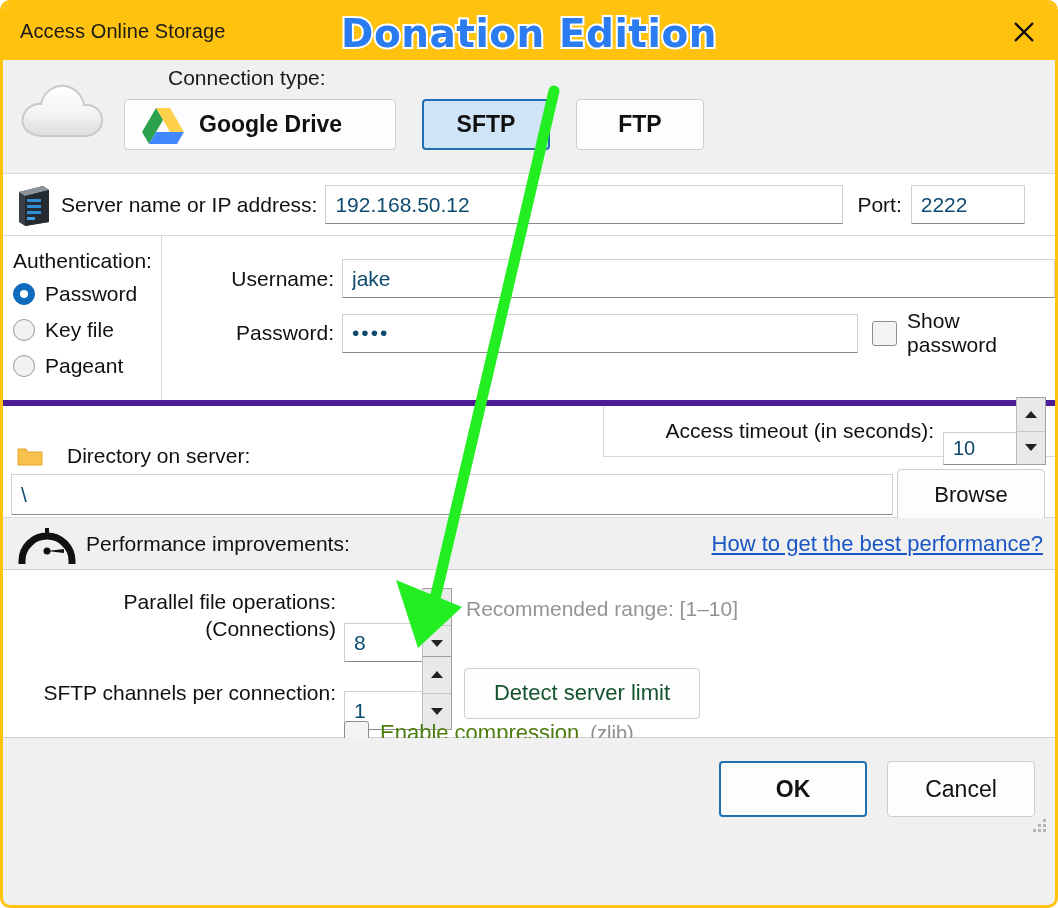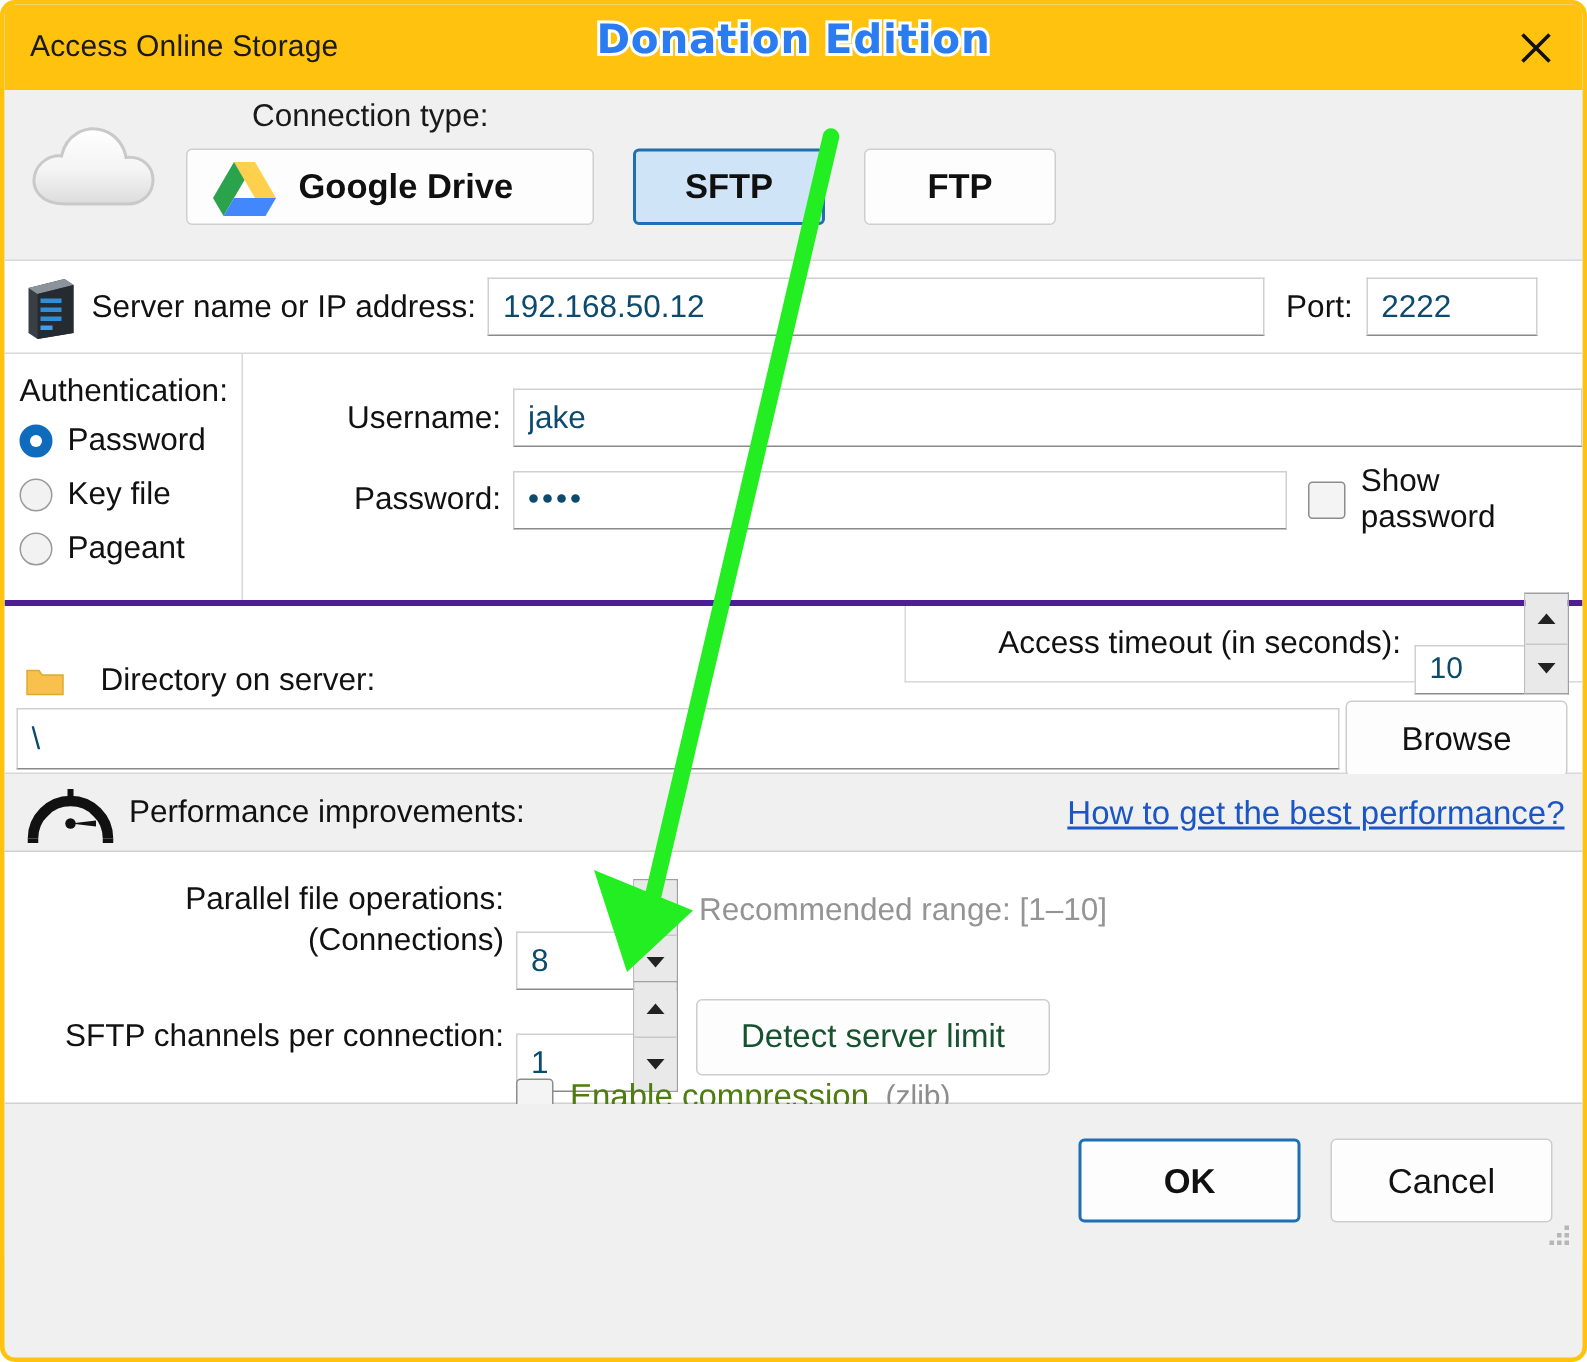--- a/index.html
+++ b/index.html
@@ -35,21 +35,21 @@
     margin-left: 17px;
     font-size: 20px;
     color: #1a1a1a;
     letter-spacing: .1px;
   }
   .donation-badge {
     position: absolute;
     left: 0; right: 0;
     top: 8px;
     text-align: center;
-    font-size: 27px;
+    font-size: 39px;
     font-weight: bold;
     color: #2b7cf0;
     letter-spacing: .5px;
     -webkit-text-stroke: 4px #ffffff;
     paint-order: stroke fill;
     font-family: "DejaVu Sans", sans-serif;
   }
   .close-btn {
     position: absolute;
     right: 0; top: 0;
@@ -136,21 +136,21 @@
   }
   .server-input { margin-left: 8px; width: 518px; height: 39px; }
   .port-label { margin-left: 14px; font-size: 21px; color: #111; }
   .port-input { margin-left: 9px; width: 114px; height: 39px; }
 
   
   .auth-row {
     position: relative;
     display: flex;
     background: #ffffff;
-    border-bottom: 4px solid #4c1d95;
+    border-bottom: 6px solid #4c1d95;
     height: 164px;
     gap: 42px;
   }
   .auth-left {
     width: 185px;
     border-right: 1px solid #d8d8d8;
     box-sizing: border-box;
     padding: 13px 0 0 10px;
   }
   .auth-title { font-size: 21px; color: #111; margin-bottom: 3px; }

